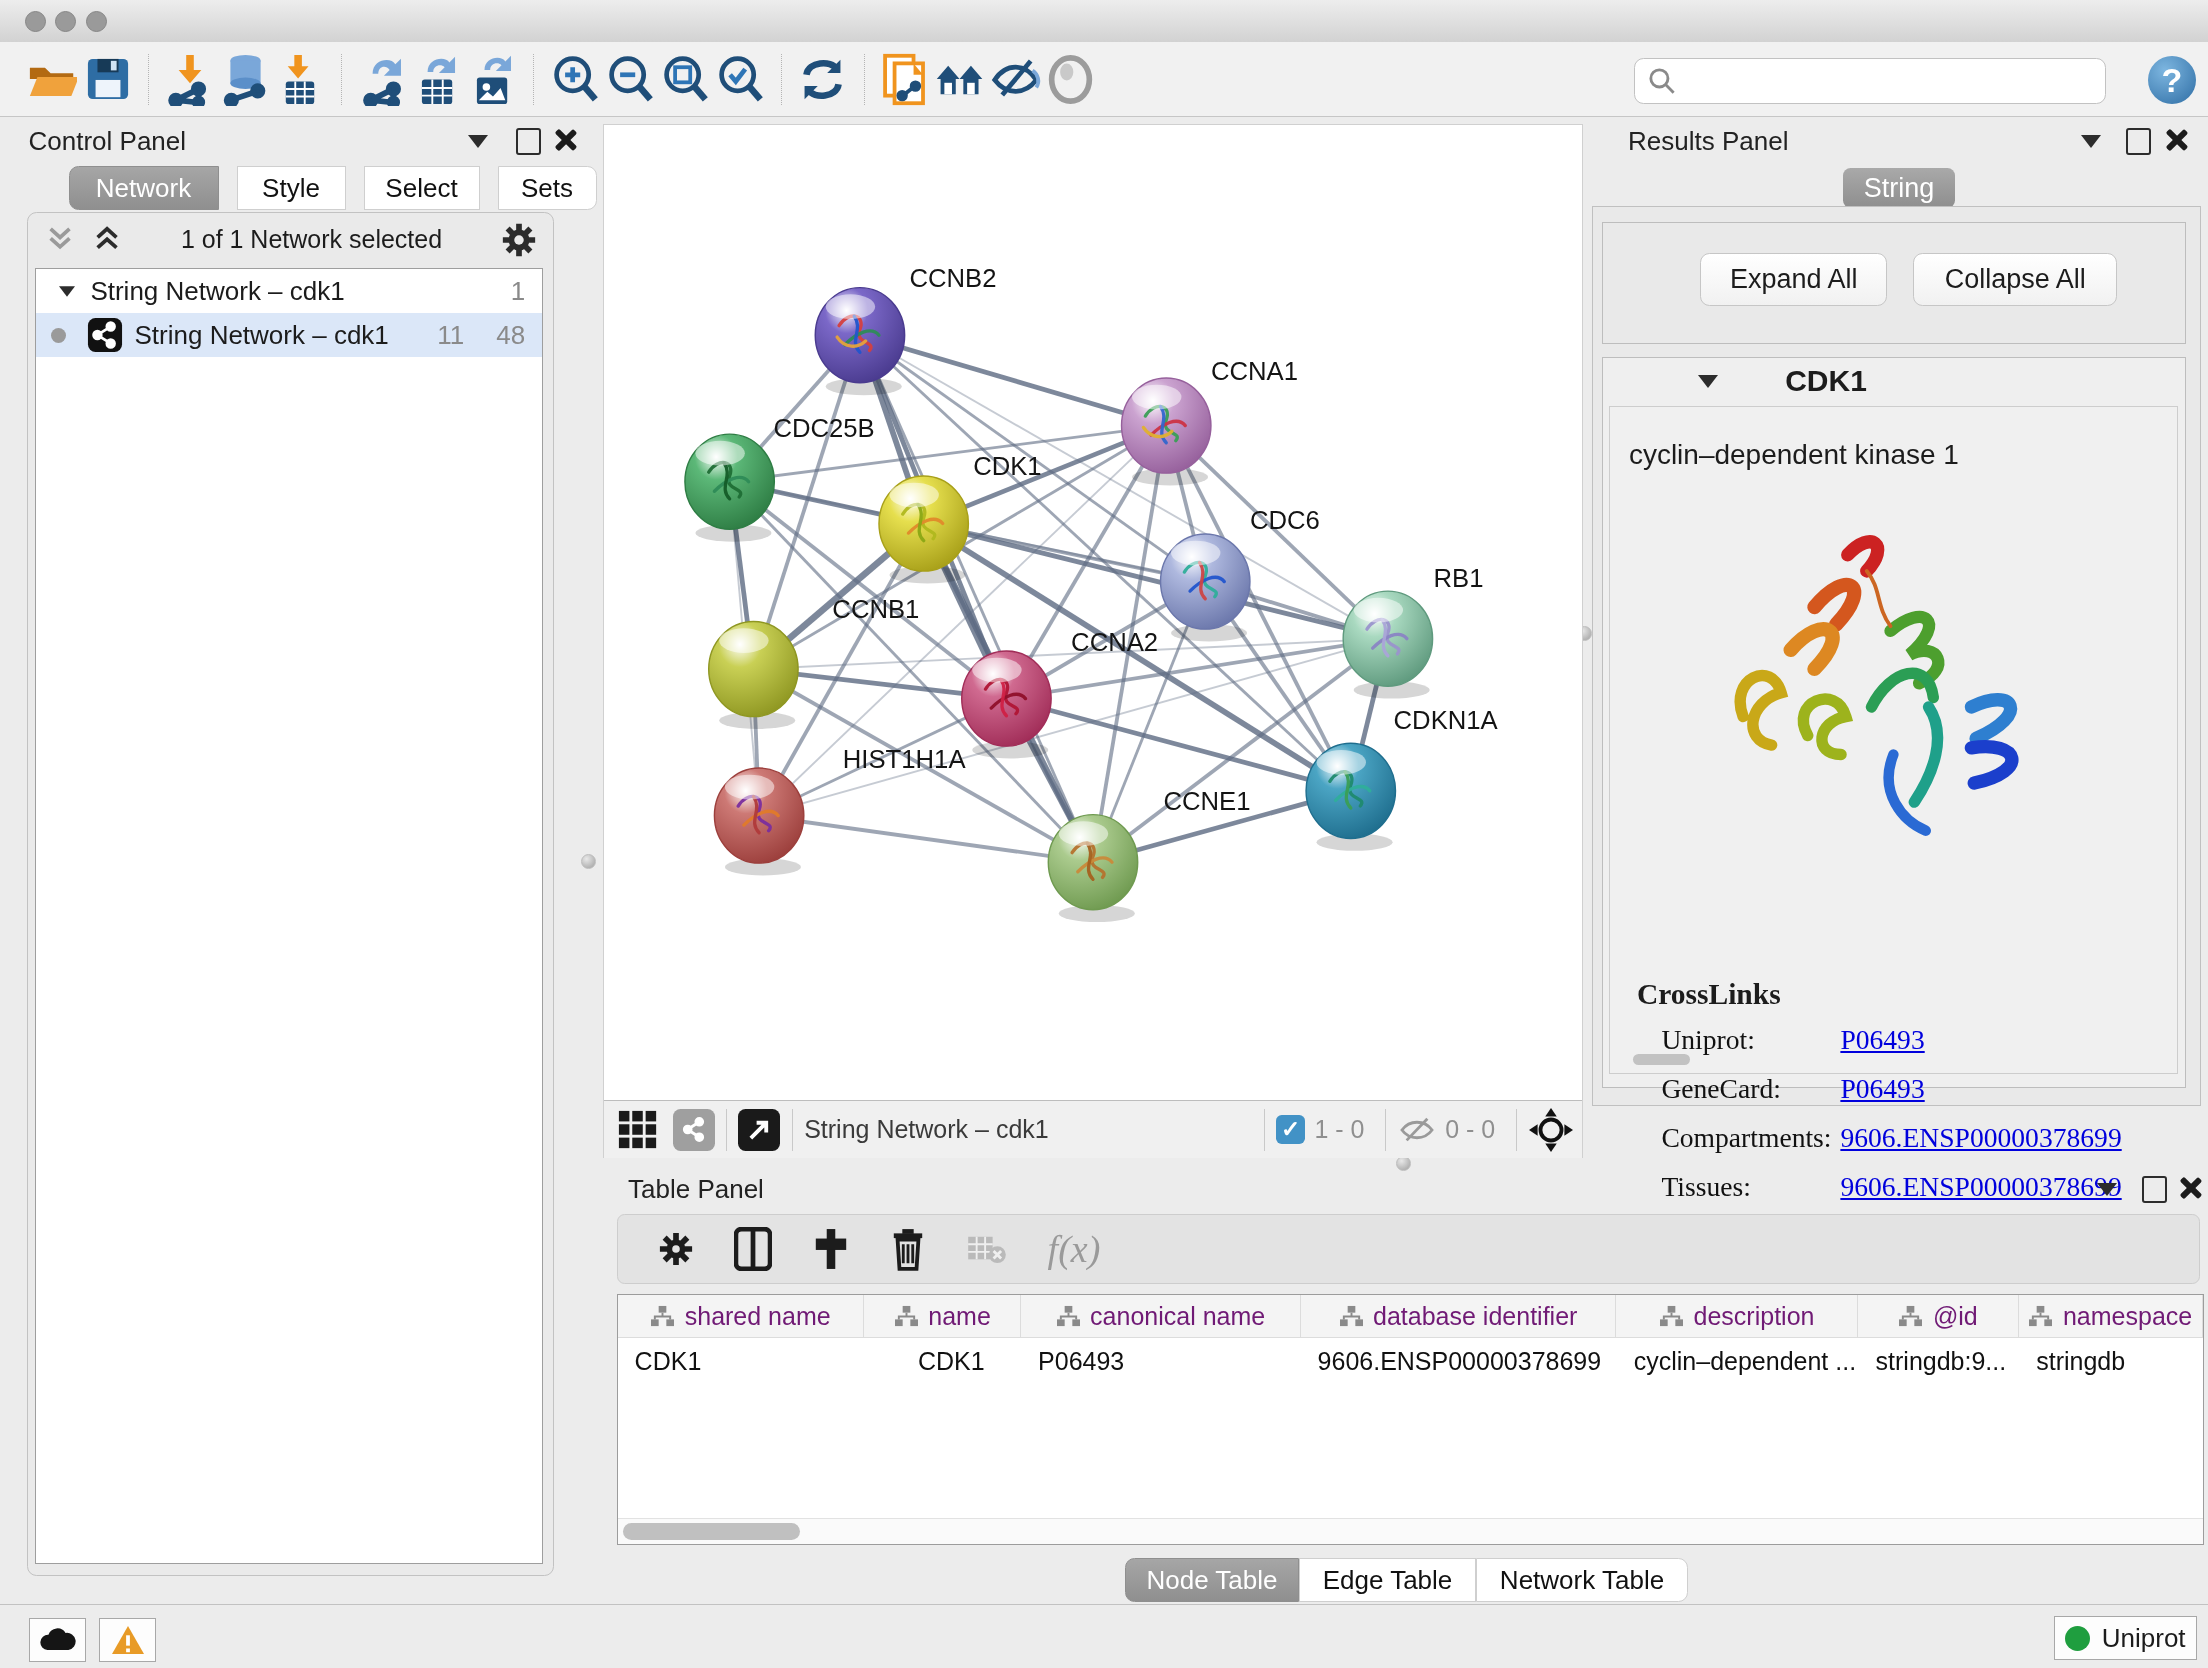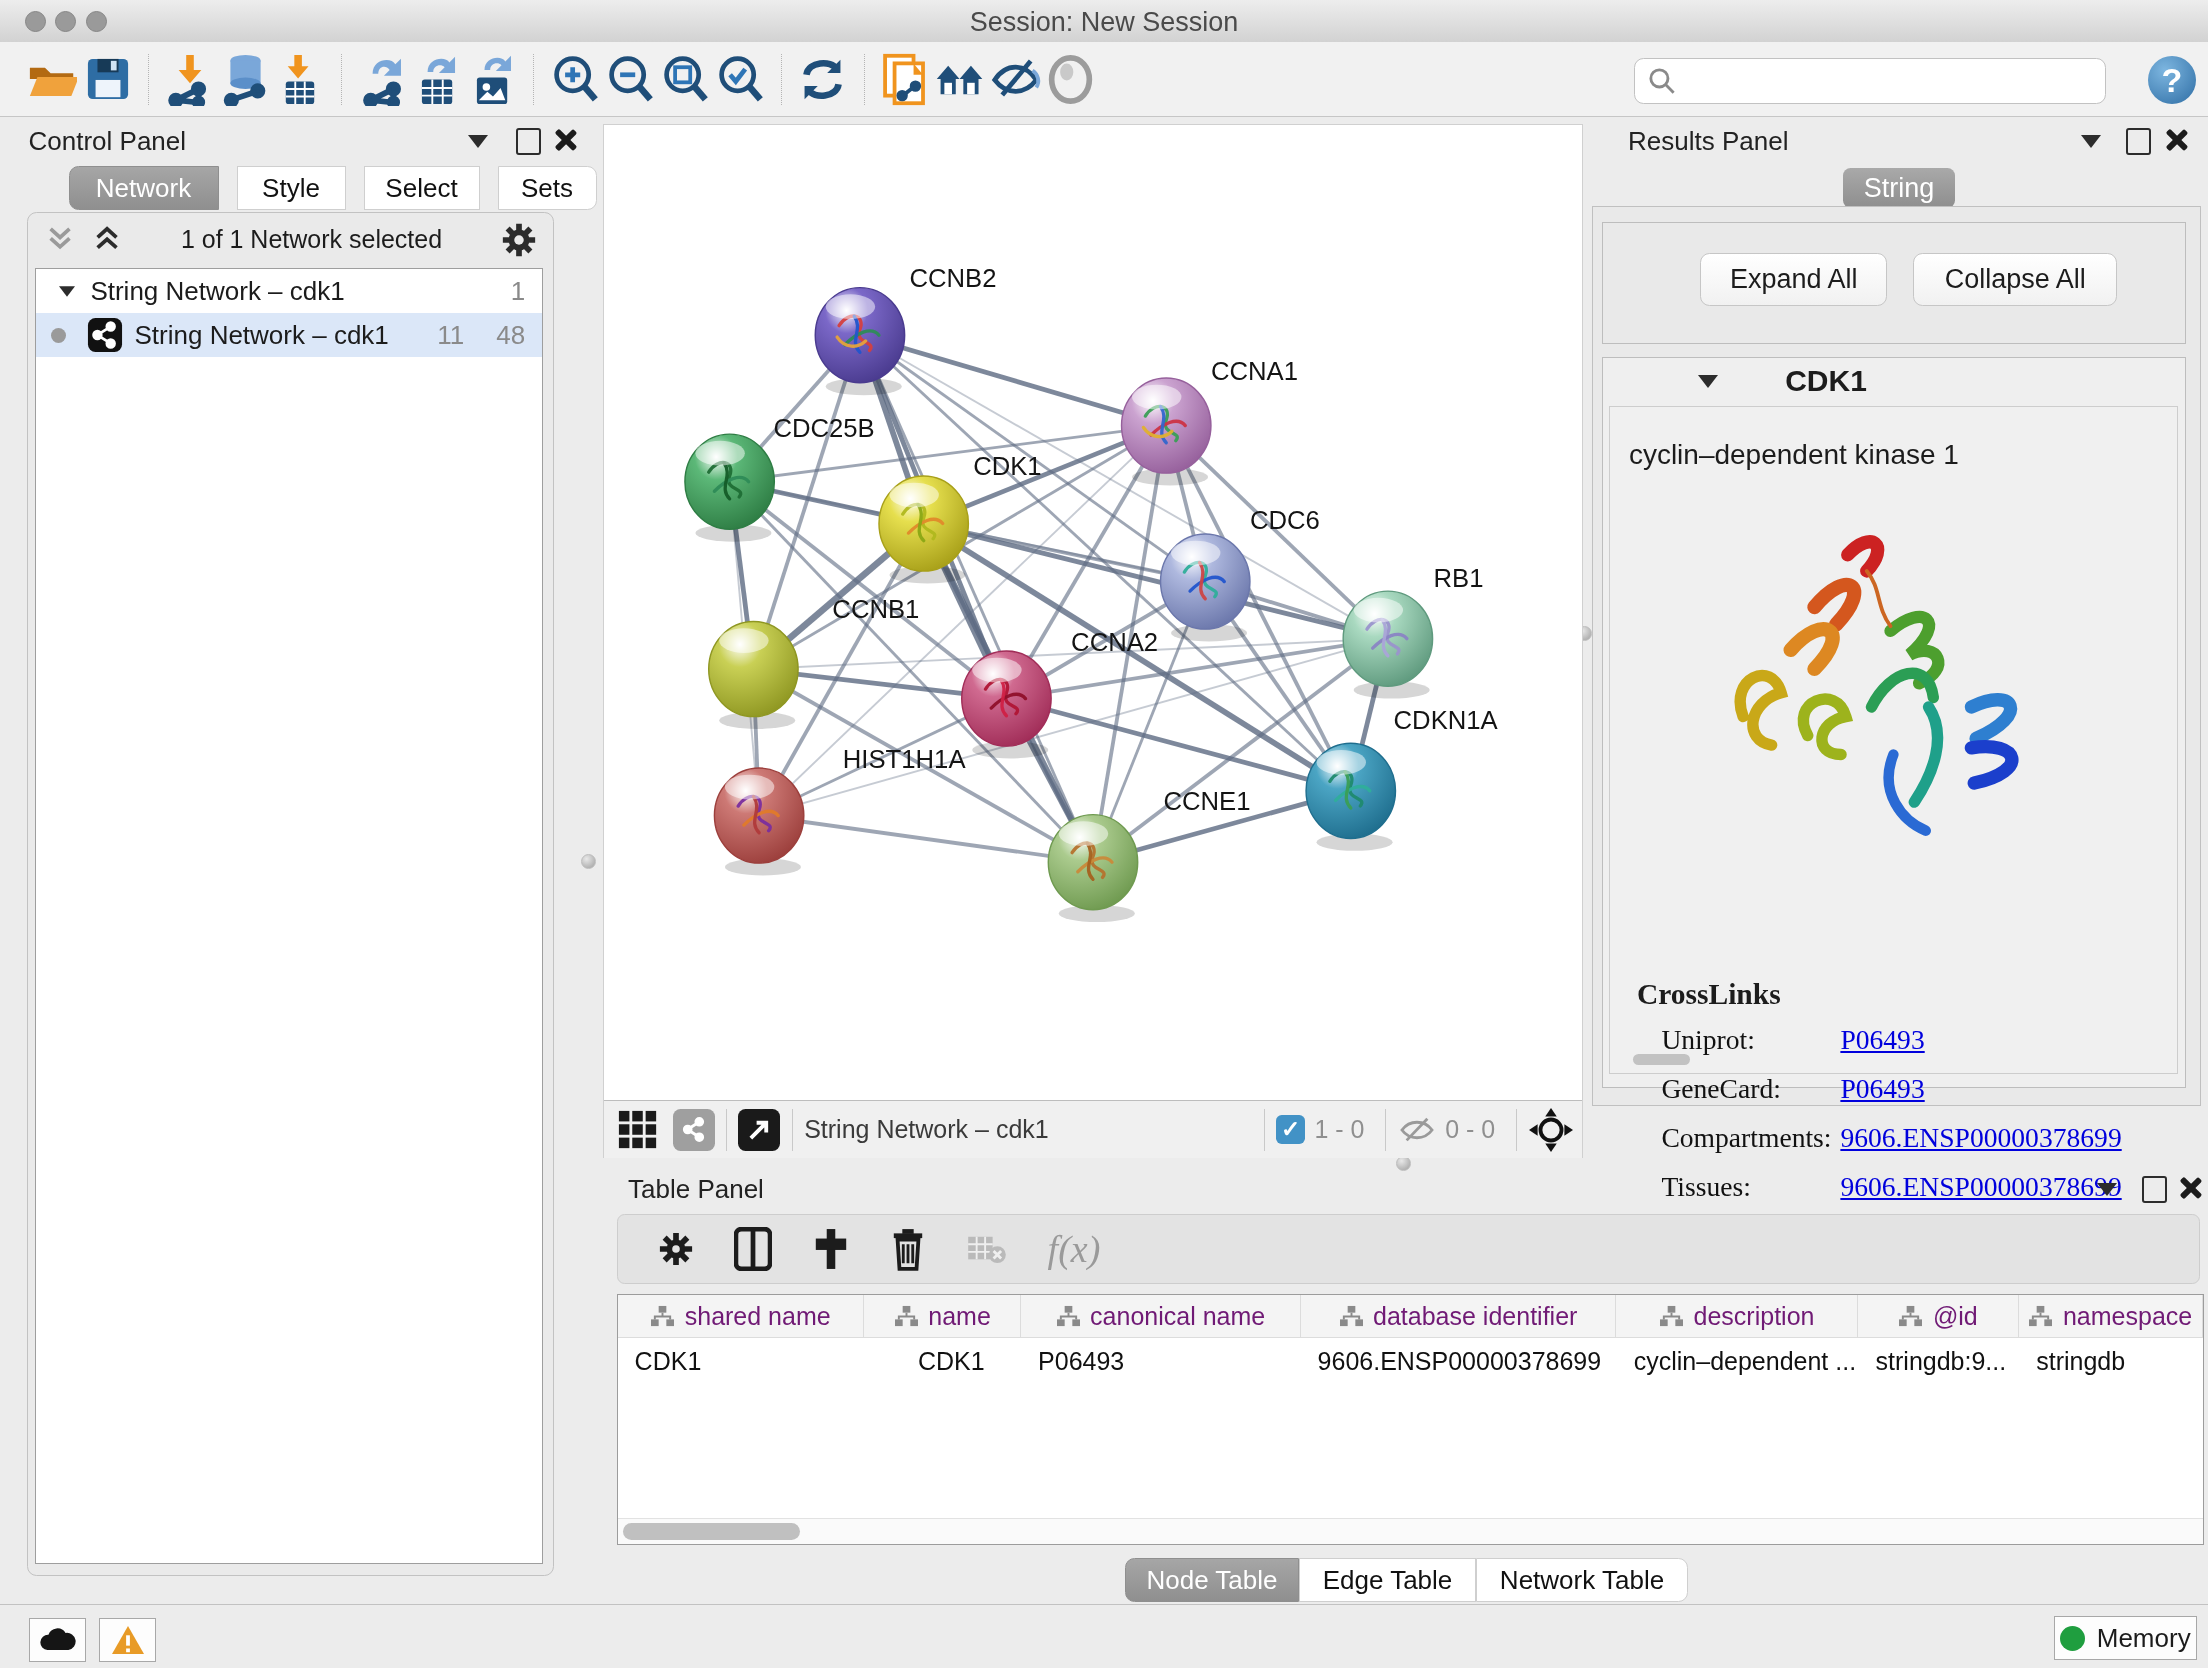--- a/index.html
+++ b/index.html
@@ -99,21 +99,20 @@
 </style>
 </head>
 <body>
 
 <div id="app">
 
   <div id="titlebar" class="abs">
     <div class="traffic abs" style="left:25px;"></div>
     <div class="traffic abs" style="left:55px;"></div>
     <div class="traffic abs" style="left:86px;"></div>
-    <div id="win-title" class="abs">Session: New Session</div>
   </div>
 
   <div id="toolbar" class="abs">
     <div style="width:25px;"></div>
     <div class="tbtn">
       <svg width="49" height="42" viewBox="0 0 52 44">
           <path d="M2 10 h16 l6 6 h24 v6 h-46z" fill="#b36a12"></path>
           <path d="M2 40 L10 20 h44 L46 40z" fill="#f0a23c"></path>
         </svg>
     </div>
@@ -834,18 +833,18 @@
     </div>
     <div class="sq-btn" style="left:99px;">
       <svg width="36" height="32" viewBox="0 0 38 34">
           <path d="M19 2 L36 32 H2z" fill="#e89b27"></path>
           <rect x="17" y="12" width="4" height="11" fill="#fff"></rect>
           <rect x="17" y="26" width="4" height="4" fill="#fff"></rect>
         </svg>
     </div>
     <div id="memory-btn">
       <span id="memory-dot"></span>
-      <span>Memory</span>
+      <span>Uniprot</span>
     </div>
   </div>
 
 </div>
 
 
 </body></html>

